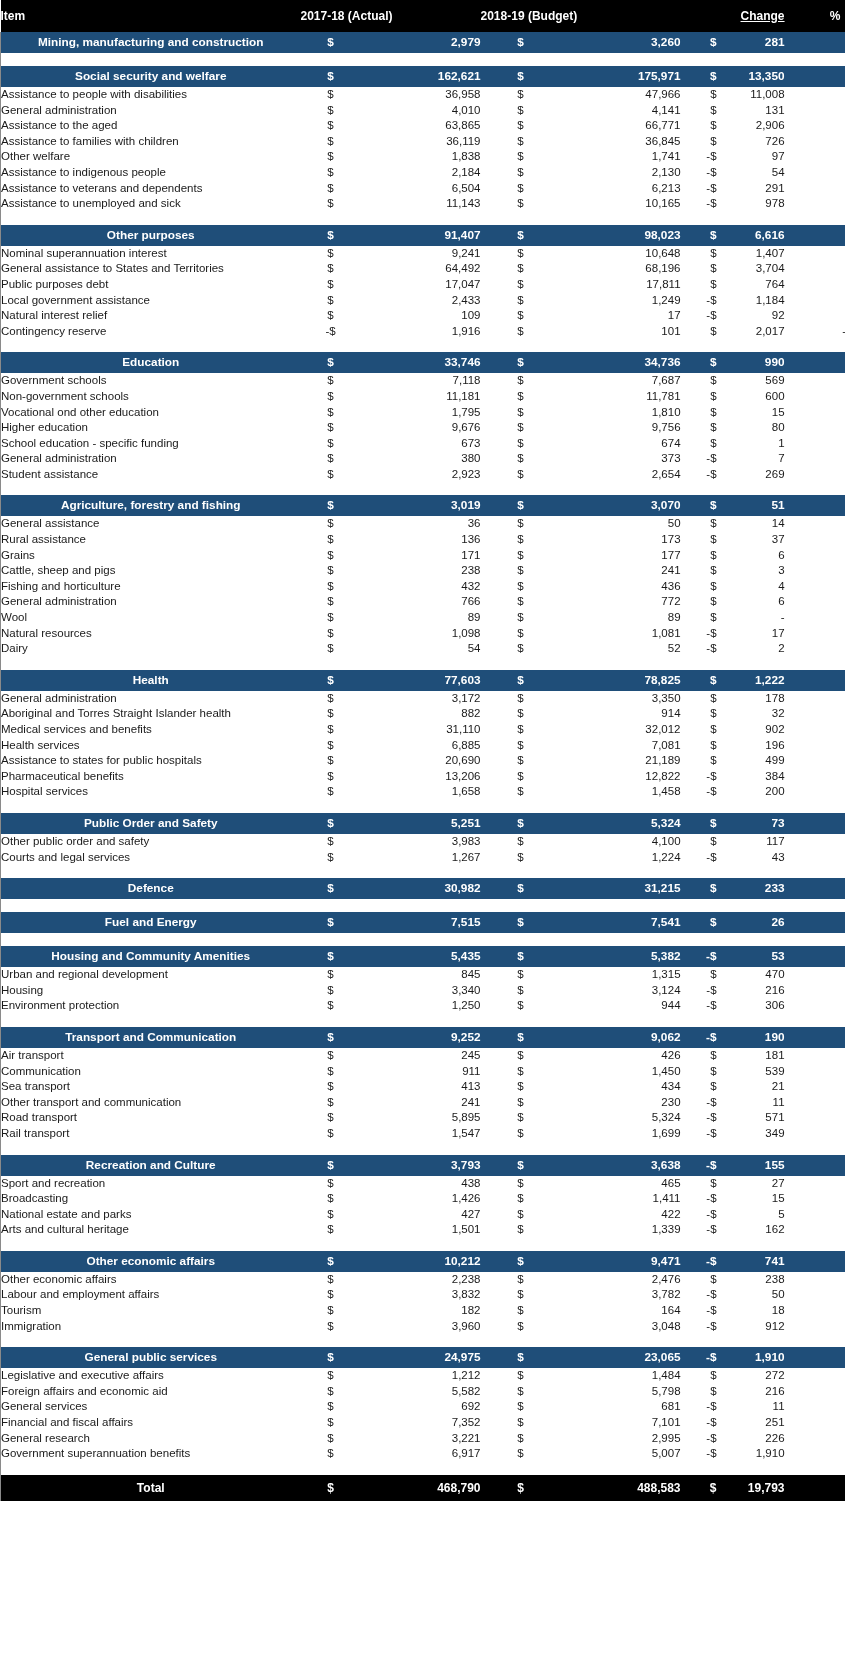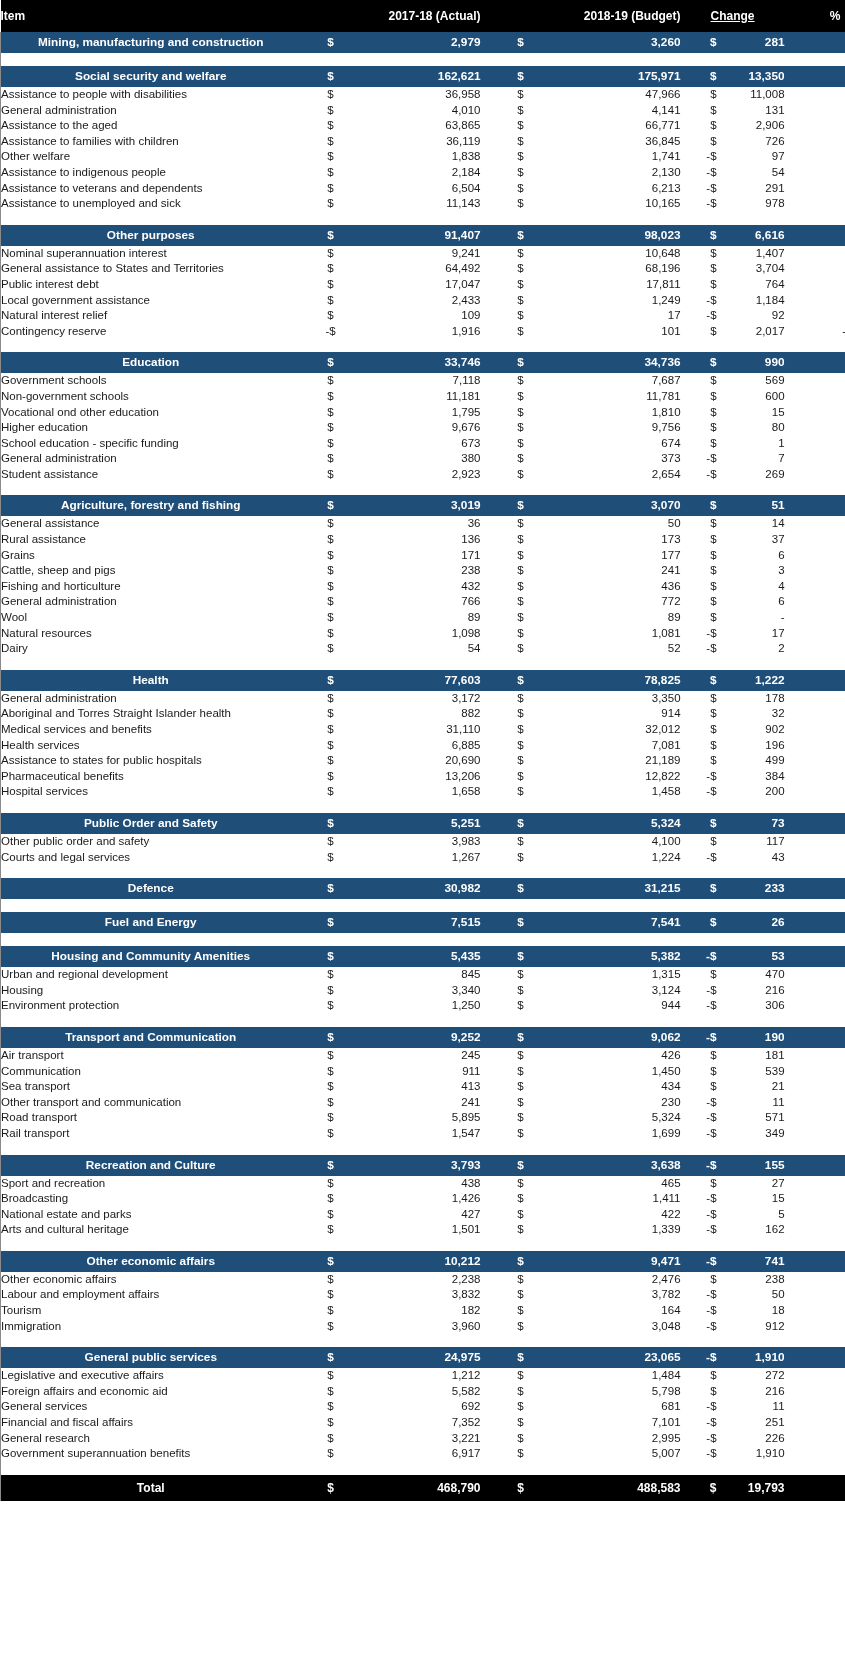--- a/index.html
+++ b/index.html
@@ -40,22 +40,22 @@
   
   tr.hdr-row td {
     background: #000000;
     color: #ffffff;
     font-weight: bold;
     font-size: 12px;
     height: 32px;
     line-height: 24px;
   }
   td.hdr-item   { padding-left: 7px; text-align: left; }
-  td.hdr-span2  { text-align: right; }
-  td.hdr-chg    { text-align: center; text-decoration: underline; }
+  td.hdr-span2  { text-align: left; }
+  td.hdr-chg    { text-align: right; text-decoration: underline; }
   td.hdr-pct    { text-align: center; padding-right: 14px; }
 
   
   tr.sec-row td {
     background: #1F4E79;
     color: #ffffff;
     font-weight: bold;
     height: 21px;
     line-height: 21px;
     font-size: 11.8px;
@@ -268,21 +268,21 @@
         <td class="t-item-ind frame-l">General assistance to States and Territories</td>
         <td class="t-cur">$</td>
         <td class="t-val">64,492</td>
         <td class="t-cur">$</td>
         <td class="t-val">68,196</td>
         <td class="t-chcur">$</td>
         <td class="t-chval">3,704</td>
         <td class="t-pct frame-r">5.7%</td>
       </tr>
       <tr class="det-row">
-        <td class="t-item-ind frame-l">Public interest debt</td>
+        <td class="t-item-ind frame-l">Public purposes debt</td>
         <td class="t-cur">$</td>
         <td class="t-val">17,047</td>
         <td class="t-cur">$</td>
         <td class="t-val">17,811</td>
         <td class="t-chcur">$</td>
         <td class="t-chval">764</td>
         <td class="t-pct frame-r">4.5%</td>
       </tr>
       <tr class="det-row">
         <td class="t-item-ind frame-l">Local government assistance</td>

